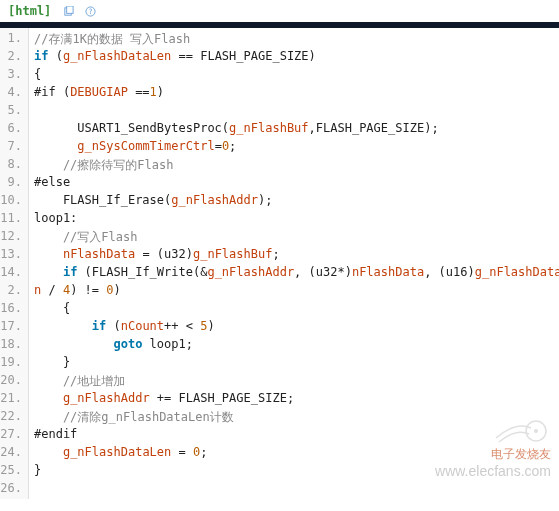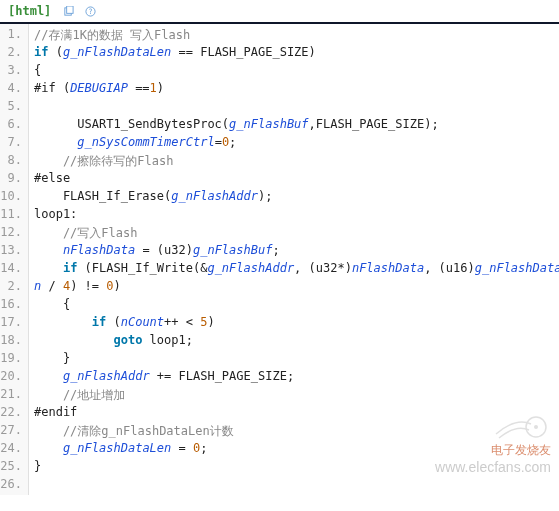--- a/index.html
+++ b/index.html
@@ -4,21 +4,21 @@
 <style>
   body {
     margin: 0;
     font-family: Consolas, Monaco, monospace;
     font-size: 12px;
     background: #fff;
     width: 559px;
   }
   .header {
     padding: 4px 8px;
-    border-bottom: 2px solid #0f172a;
+    border-bottom: 6px solid #0f172a;
   }
   .header-tag {
     color: #3a8f3a;
     font-weight: bold;
   }
   .header-icon {
     display: inline-block;
     width: 11px;
     height: 11px;
     margin-left: 4px;
@@ -36,21 +36,21 @@
     padding-top: 3px;
   }
   .gutter div { height: 18px; padding-right: 6px; }
   .code {
     margin-left: 34px;
     padding-top: 3px;
   }
   .line { height: 18px; white-space: pre; }
   .c-comment  { color: #888; }
   .c-keyword  { color: #0077aa; font-weight: bold; }
-  .c-red      { color: #1d4ed8; font-style: italic; }
+  .c-red      { color: #c2410c; }
   .c-plain    { color: #222; }
   .c-num      { color: #b85c00; }
   .watermark {
     position: absolute;
     right: 8px;
     bottom: 20px;
     opacity: 0.6;
     text-align: right;
   }
   .watermark svg { display:block; margin-left:auto; }
@@ -119,24 +119,24 @@
     <div class="line"><span class="c-plain">    FLASH_If_Erase(</span><span class="c-red">g_nFlashAddr</span><span class="c-plain">);</span></div>
     <div class="line"><span class="c-plain">loop1:</span></div>
     <div class="line"><span class="c-comment">    //写入Flash</span></div>
     <div class="line"><span class="c-plain">    </span><span class="c-red">nFlashData</span><span class="c-plain"> = (u32)</span><span class="c-red">g_nFlashBuf</span><span class="c-plain">;</span></div>
     <div class="line"><span class="c-plain">    </span><span class="c-keyword">if</span><span class="c-plain"> (FLASH_If_Write(&amp;</span><span class="c-red">g_nFlashAddr</span><span class="c-plain">, (u32*)</span><span class="c-red">nFlashData</span><span class="c-plain">, (u16)</span><span class="c-red">g_nFlashDataLe</span></div>
     <div class="line"><span class="c-red">n</span><span class="c-plain"> / </span><span class="c-num">4</span><span class="c-plain">) != </span><span class="c-num">0</span><span class="c-plain">)</span></div>
     <div class="line"><span class="c-plain">    {</span></div>
     <div class="line"><span class="c-plain">        </span><span class="c-keyword">if</span><span class="c-plain"> (</span><span class="c-red">nCount</span><span class="c-plain">++ &lt; </span><span class="c-num">5</span><span class="c-plain">)</span></div>
     <div class="line"><span class="c-plain">           </span><span class="c-keyword">goto</span><span class="c-plain"> loop1;</span></div>
     <div class="line"><span class="c-plain">    }</span></div>
+    <div class="line"><span class="c-comment">    //地址增加</span></div>
     <div class="line"><span class="c-plain">    </span><span class="c-red">g_nFlashAddr</span><span class="c-plain"> += FLASH_PAGE_SIZE;</span></div>
-    <div class="line"><span class="c-comment">    //地址增加</span></div>
+    <div class="line"><span class="c-comment">    //清除g_nFlashDataLen计数</span></div>
     <div class="line"><span class="c-plain">#endif</span></div>
-    <div class="line"><span class="c-comment">    //清除g_nFlashDataLen计数</span></div>
     <div class="line"><span class="c-plain">    </span><span class="c-red">g_nFlashDataLen</span><span class="c-plain"> = </span><span class="c-num">0</span><span class="c-plain">;</span></div>
     <div class="line"><span class="c-plain">}</span></div>
     <div class="line"></div>
   </div>
 
   <div class="watermark">
     <svg width="60" height="30">
       <circle cx="45" cy="15" r="10" fill="none" stroke="#ccc" stroke-width="1.5"></circle>
       <circle cx="45" cy="15" r="2" fill="#ccc"></circle>
       <path d="M5 22 Q 25 5 40 12" fill="none" stroke="#ccc" stroke-width="1.5"></path>

